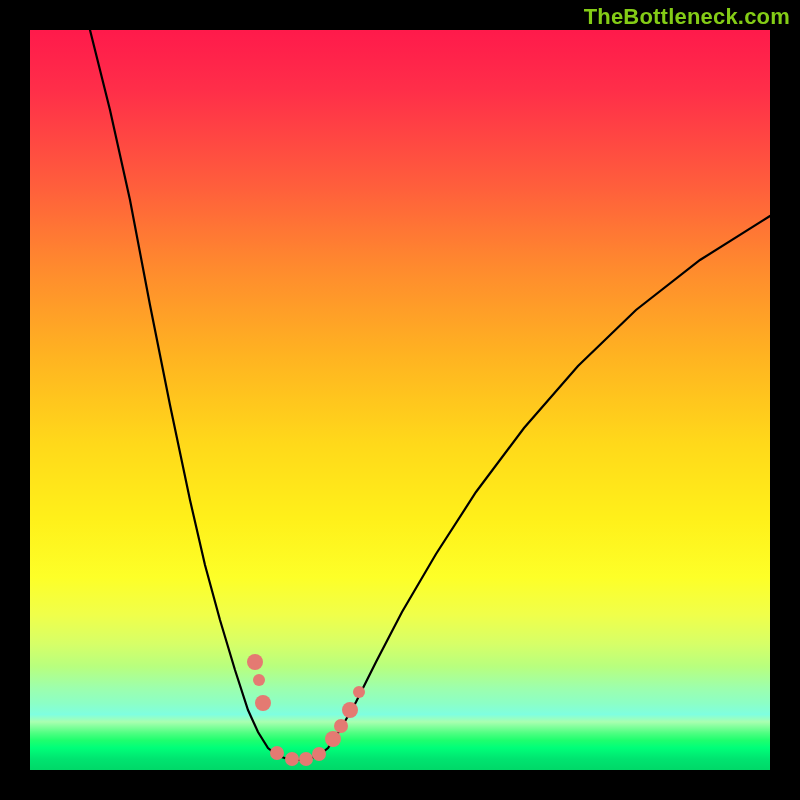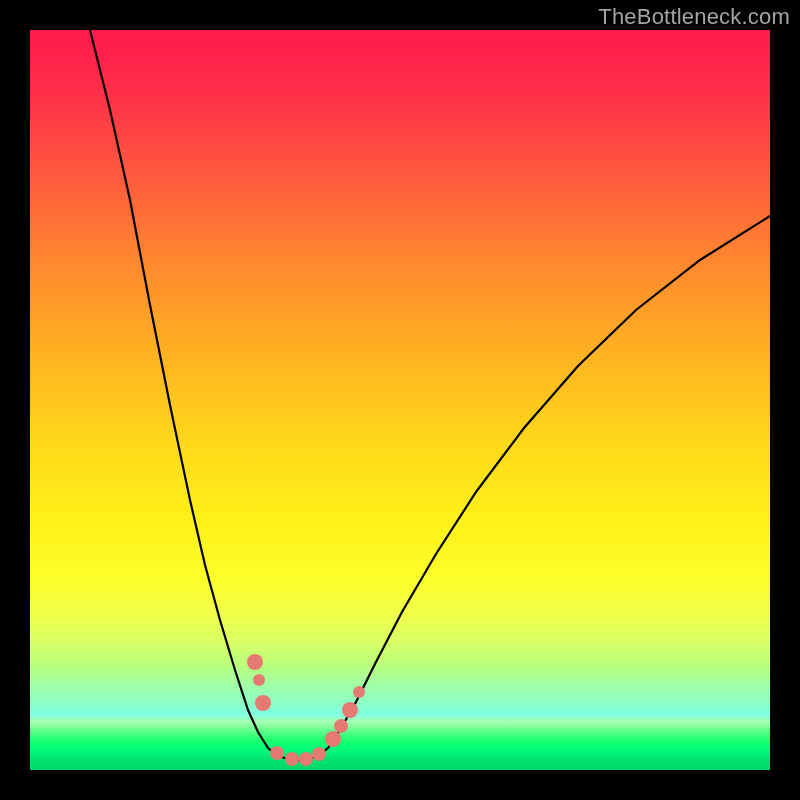--- a/index.html
+++ b/index.html
@@ -47,23 +47,23 @@
       #1eff6e 96%,
       #00ff79 97%,
       #00e470 98.5%,
       #00d868 100%
     );
   }
   .watermark {
     position: absolute;
     top: 4px;
     right: 10px;
-    color: #a3a3a3;
+    color: #84cc16;
     font-size: 22px;
-    font-weight: 400;
+    font-weight: 700;
     letter-spacing: 0.2px;
     z-index: 5;
   }
   svg.curves {
     position: absolute;
     left: 0;
     top: 0;
     width: 740px;
     height: 740px;
     overflow: visible;

